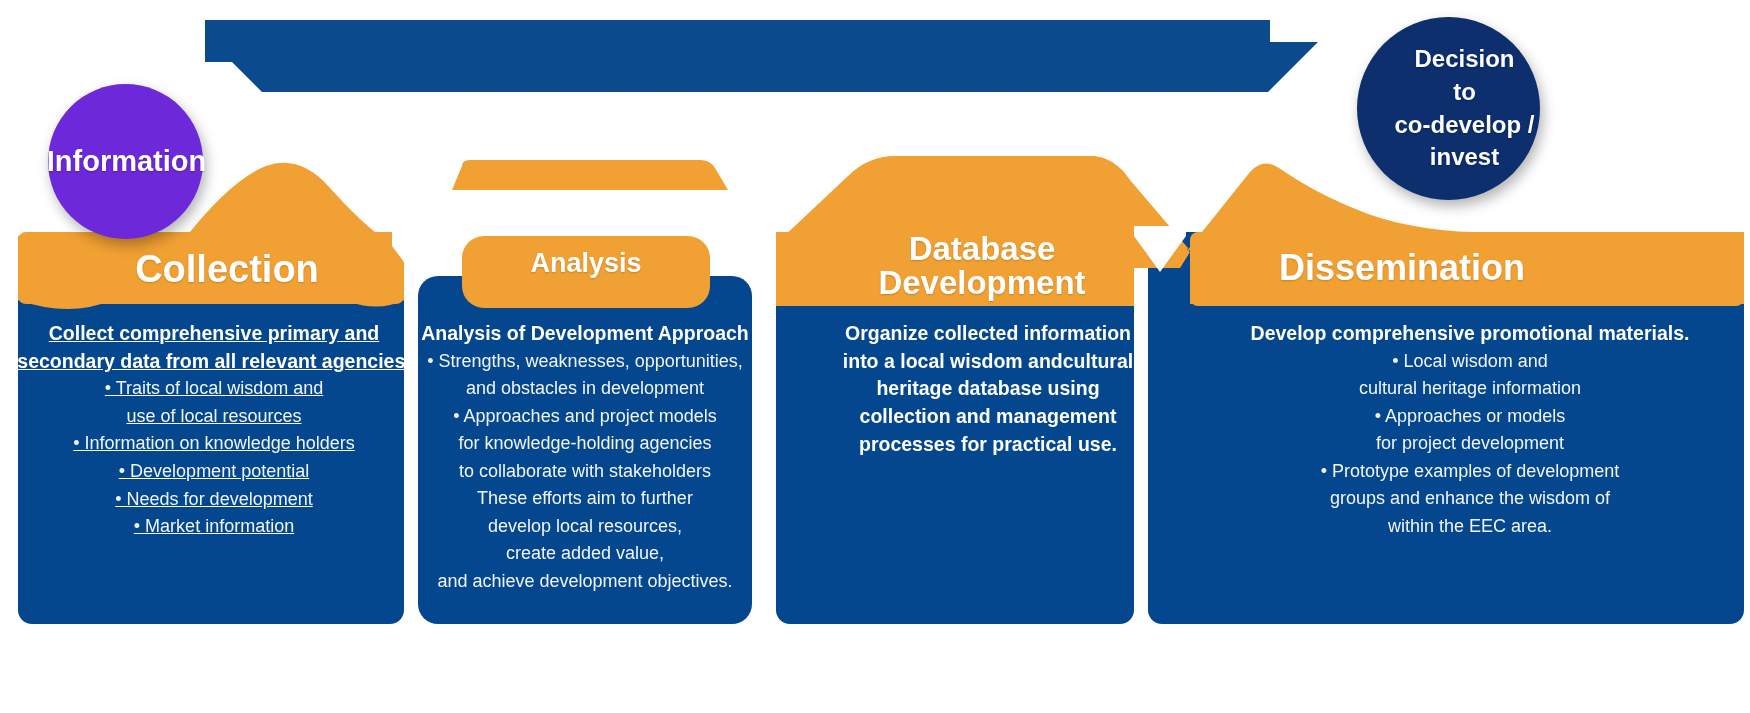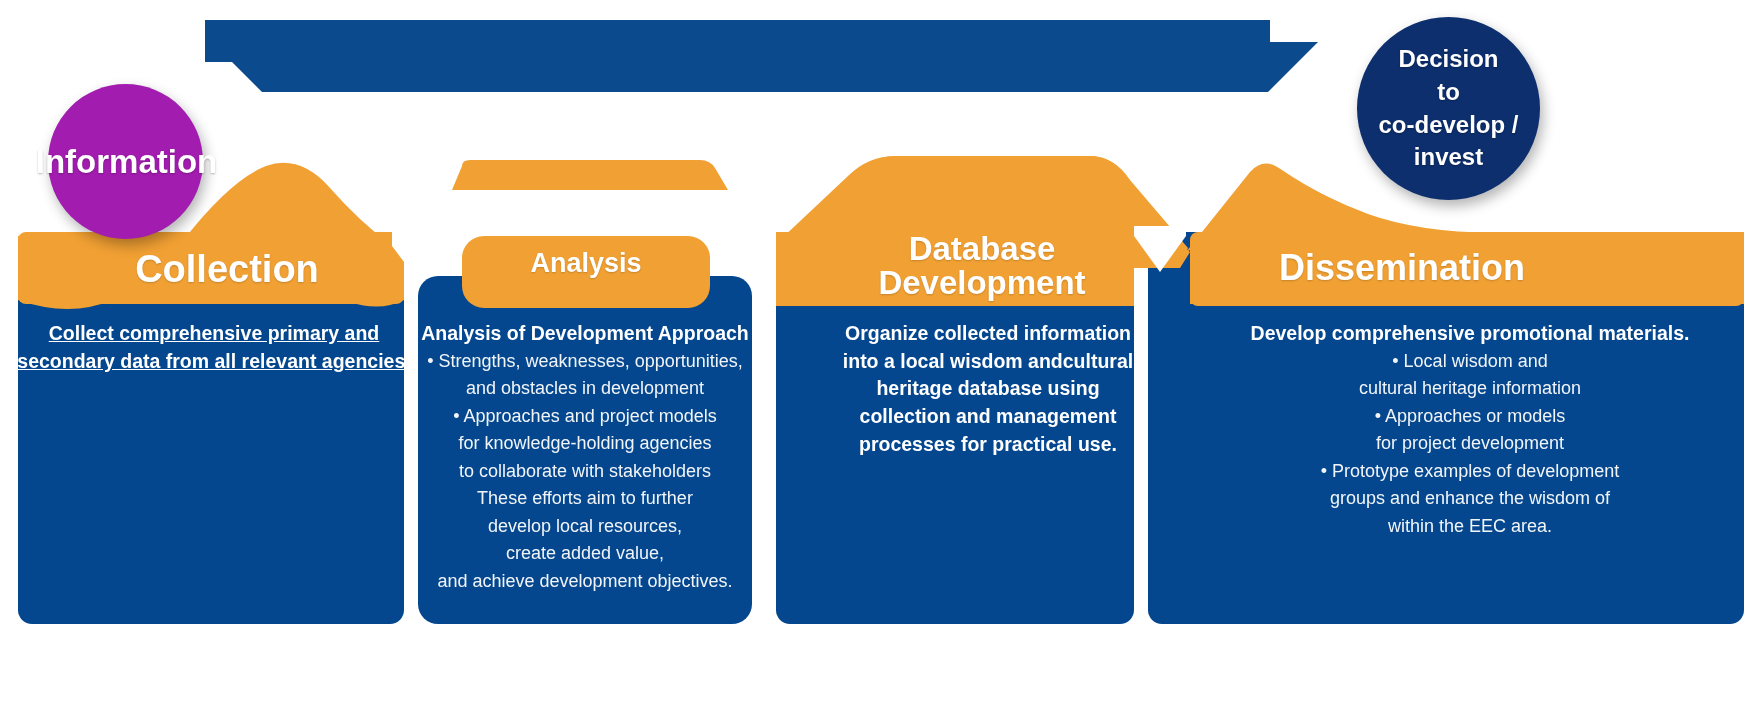--- a/index.html
+++ b/index.html
@@ -35,29 +35,29 @@
 
   
   .circle{
     position:absolute;border-radius:50%;
     display:flex;align-items:center;justify-content:center;
     color:#fff;font-weight:bold;text-align:center;
     box-shadow:3px 6px 13px rgba(0,0,0,.30);
   }
   #info-circle{
     left:48px;top:84px;width:155px;height:155px;
-    background:#a21caf;font-size:33px;
+    background:#6d28d9;font-size:29px;
   }
   #info-circle span{white-space:nowrap;transform:translateX(1px);
     text-shadow:0 1px 2px rgba(0,0,0,.25);}
   #decision-circle{
     left:1357px;top:17px;width:183px;height:183px;
     background:#0d2f6e;font-size:24px;line-height:1.36;
   }
-  #decision-circle span{text-shadow:0 1px 2px rgba(0,0,0,.25);}
+  #decision-circle span{text-shadow:0 1px 2px rgba(0,0,0,.25);margin-left:16px;}
 </style>
 </head>
 <body>
 
 <div id="stage">
 
   <svg class="layer" viewBox="0 0 1750 713" preserveAspectRatio="none">
 
     <rect x="18" y="232" width="386" height="392" rx="14" ry="14" fill="#04478F"></rect>
 
@@ -189,20 +189,28 @@
 
   <div class="txt card-title t-database">
     <div>Database</div>
     <div>Development</div>
   </div>
 
   <div class="txt card-title t-dissemination">Dissemination</div>
 
   <div class="body-txt b-collection">
     <span class="lead">Collect comprehensive primary and secondary data from all relevant agencies.</span>
+    <span class="bullets">
+        <div>• Traits of local wisdom and</div>
+        <div>use of local resources</div>
+        <div>• Information on knowledge holders</div>
+        <div>• Development potential</div>
+        <div>• Needs for development</div>
+        <div>• Market information</div>
+      </span>
   </div>
 
   <div class="body-txt b-database">
     <span class="lead">Organize collected information into a local wisdom andcultural heritage database using collection and management processes for practical use.</span>
     <span class="bullets"></span>
   </div>
 
   <div class="body-txt b-analysis">
     <span class="lead">Analysis of Development Approach</span>
     <span class="bullets">

